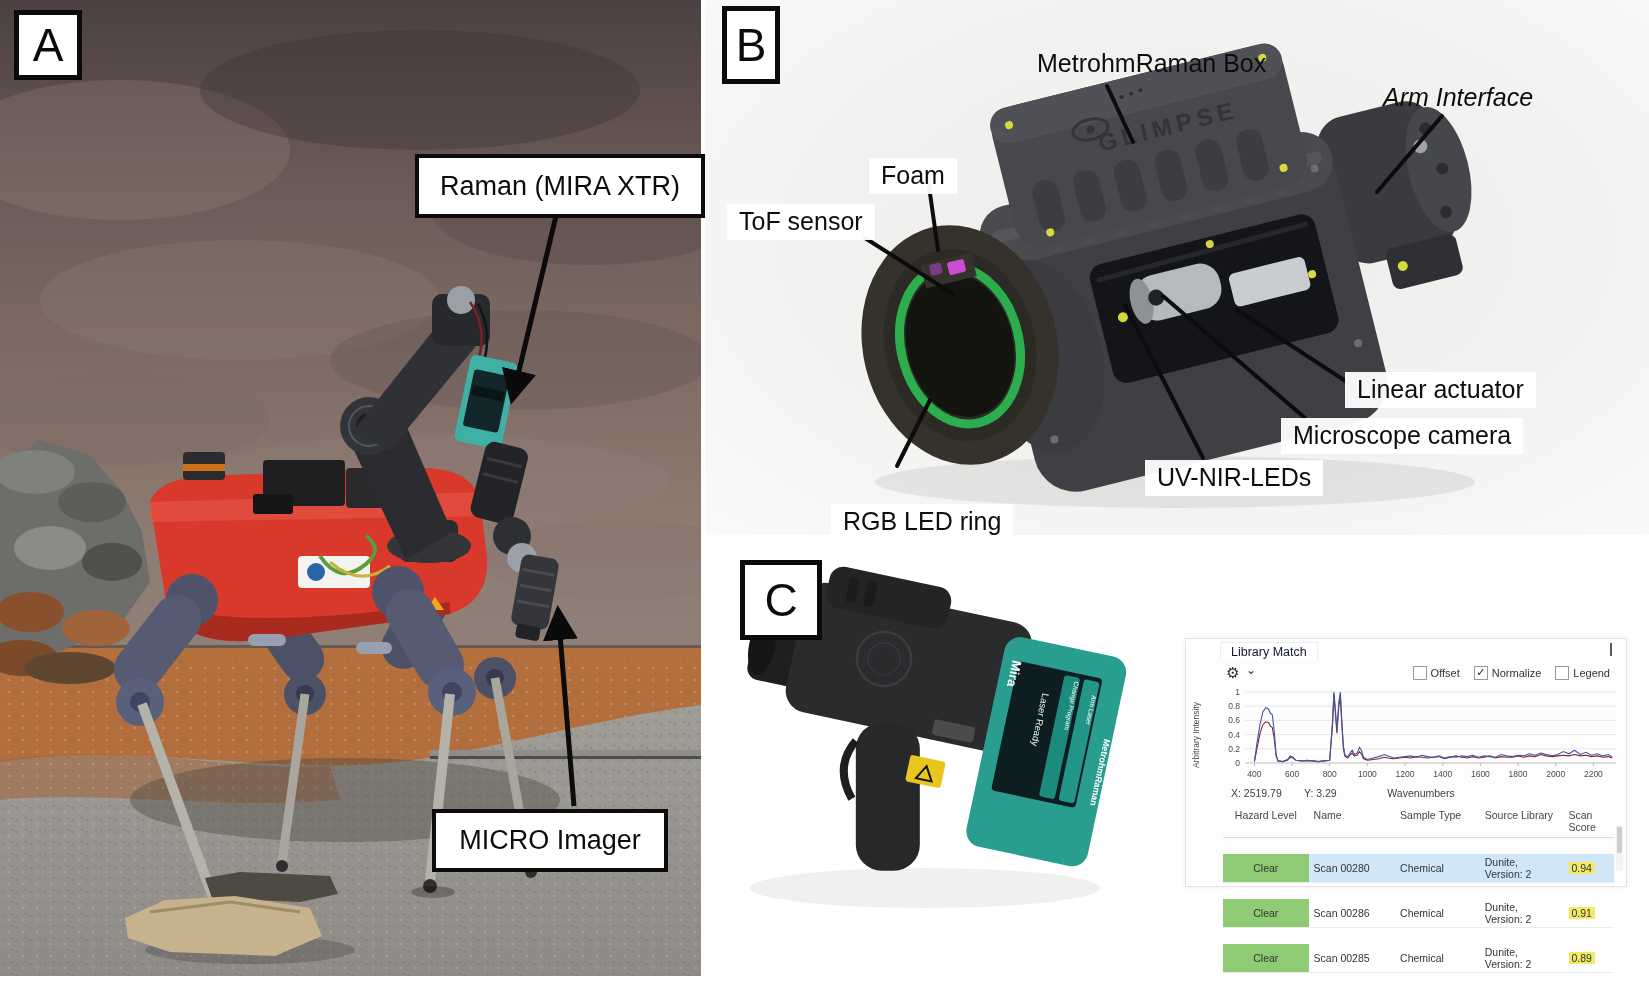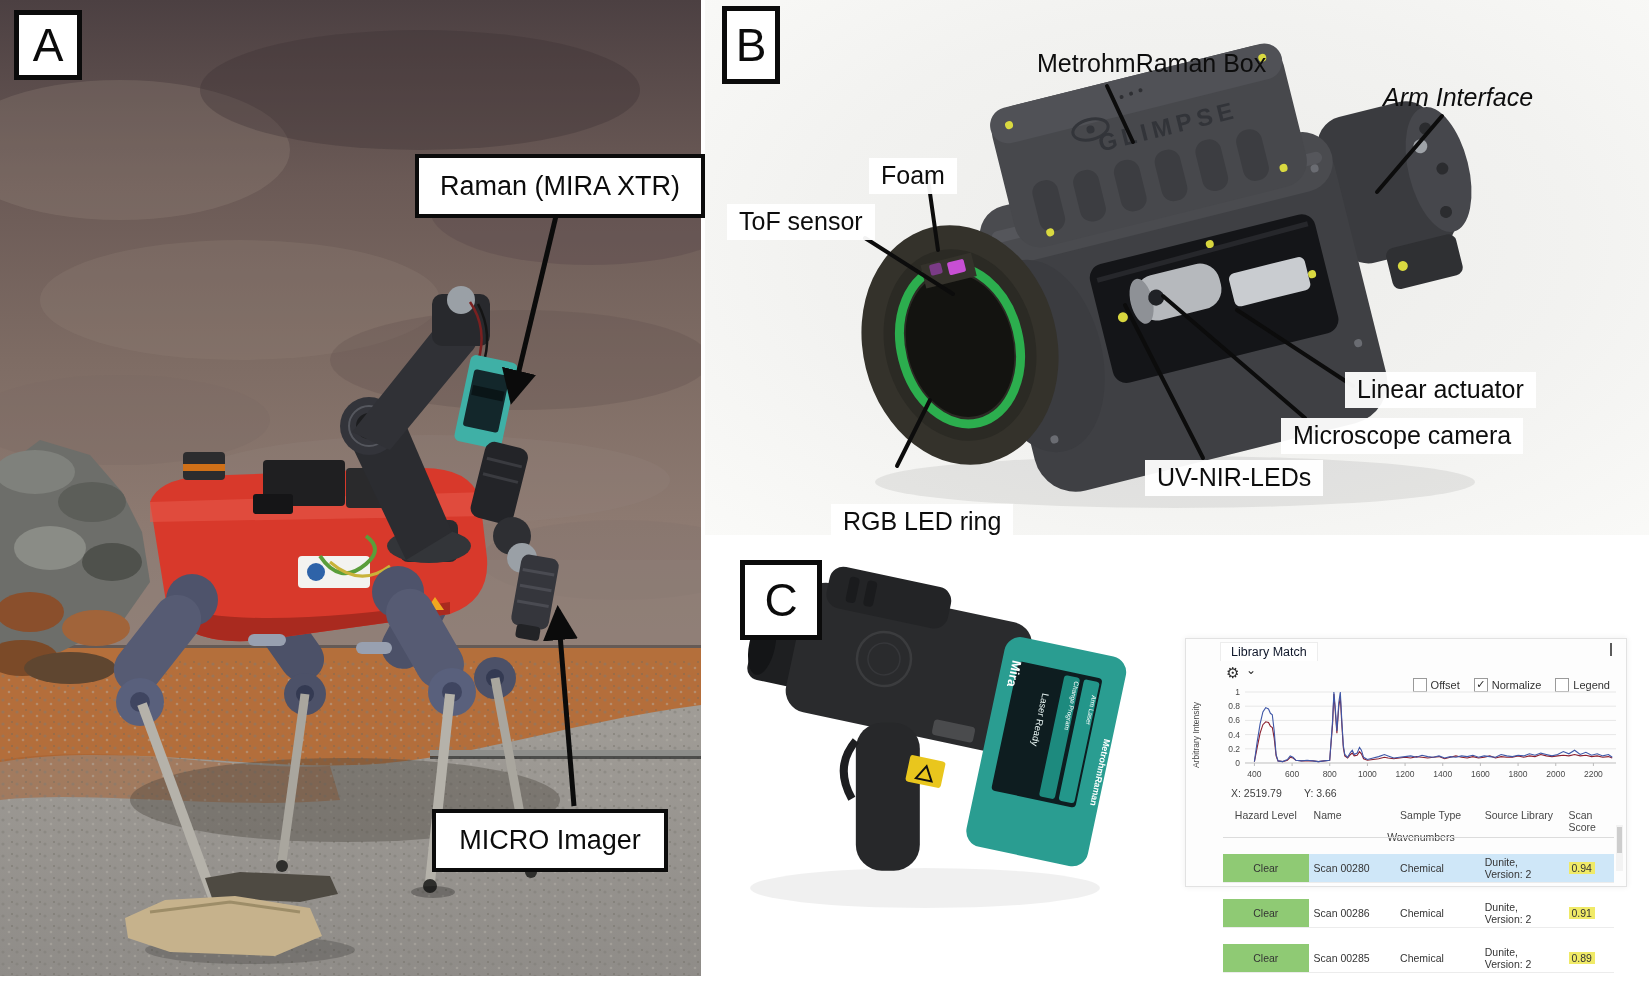--- a/index.html
+++ b/index.html
@@ -17,28 +17,28 @@
   .chip{background:rgba(255,255,255,.95);padding:4px 12px;}
   
   .sw{position:absolute;left:480px;top:103px;width:440px;height:247px;background:#fdfdfd;
       border:1px solid #e2e2e2;box-shadow:0 0 6px rgba(0,0,0,.07);font-size:11px;color:#3c3c3c;z-index:15;}
   .sw-tab{position:absolute;left:34px;top:3px;padding:2px 10px;background:#fff;font-size:12.5px;color:#0f172a;
           border:1px solid #ededed;border-bottom:none;}
   .sw-toolbar{position:absolute;left:0;top:23px;width:100%;height:24px;}
   .gear{position:absolute;left:40px;top:2px;font-size:15px;color:#2b2b2b;cursor:default;}
   .chev{position:absolute;left:60px;top:1px;font-size:12px;color:#2b2b2b;}
   .cbs{position:absolute;right:16px;top:4px;display:flex;gap:14px;align-items:center;}
-  .cb{display:flex;align-items:center;gap:4px;font-size:11px;color:#333;margin-top:12px;}
+  .cb{display:flex;align-items:center;gap:4px;font-size:11px;color:#333;}
   .cb .box{display:inline-flex;width:12px;height:12px;border:1px solid #9a9a9a;background:#fff;
            align-items:center;justify-content:center;font-size:11px;color:#222;}
   .cb .box.checked::after{content:"✓";margin-top:-1px;}
   #spectrum-svg{position:absolute;left:2px;top:48px;}
   .sw-status{position:absolute;left:0;top:148px;width:100%;height:15px;font-size:10.5px;color:#3f3f3f;}
   .sw-status .sx{position:absolute;left:45px;} .sw-status .sy{position:absolute;left:118px;}
-  .sw-status .sxl{position:absolute;left:160px;width:150px;text-align:center;margin-top:44px;}
+  .sw-status .sxl{position:absolute;left:160px;width:150px;text-align:center;}
   .sw-mark{position:absolute;right:14px;top:4px;width:2px;height:13px;background:#5a5a5a;}
   
   .sw-table{position:absolute;left:37px;top:166px;width:391px;font-size:10.5px;color:#343434;}
   .thead,.trow{display:flex;align-items:stretch;}
   .thead>span{padding:4px 5px;color:#474747;border-bottom:1px solid #dcdcdc;}
   .trow>span{padding:2px 5px;border-bottom:1px solid #ececec;display:flex;align-items:center;margin-top:16px;}
   .c1{width:84px;justify-content:center;text-align:center;}
   .c2{width:85px;} .c3{width:83px;} .c4{width:82px;} .c5{width:45px;}
   .badge{background:#8fca74;}
   .trow.sel>span:not(.badge){background:#cfe7f8;}
@@ -425,21 +425,21 @@
           <line x1="367.73604060913704" y1="76" x2="367.73604060913704" y2="79" stroke="#bbb" stroke-width="1"></line>
           <text class="tick" x="367.73604060913704" y="90" text-anchor="middle">2000</text>
           <line x1="405.4010152284264" y1="76" x2="405.4010152284264" y2="79" stroke="#bbb" stroke-width="1"></line>
           <text class="tick" x="405.4010152284264" y="90" text-anchor="middle">2200</text>
           <polyline points="66.4,74.6 69.2,60.4 72.1,46.2 74.9,37.7 77.7,34.8 80.5,35.5 82.4,39.1 84.3,40.5 86.2,51.2 88.1,68.9 90.0,73.9 94.7,74.6 99.4,73.2 102.2,70.3 105.0,71.0 107.8,73.2 113.5,73.9 119.1,73.9 124.8,73.9 130.4,74.6 136.1,73.9 141.7,73.2 144.6,36.9 145.9,7.1 147.4,26.3 148.9,46.2 150.8,19.2 152.3,10.0 153.8,36.9 155.3,60.4 156.8,68.9 159.6,71.0 162.5,67.5 164.3,66.1 166.2,68.9 169.1,68.2 171.5,64.6 173.4,66.8 175.6,71.7 179.4,73.2 185.1,72.5 190.7,71.7 196.4,70.3 200.1,71.0 205.8,71.7 211.4,71.0 217.1,70.3 222.7,71.0 228.4,69.6 234.0,70.3 239.7,71.0 245.3,70.3 251.0,69.6 256.6,71.7 262.3,70.3 267.9,68.9 273.6,70.3 279.2,71.0 284.9,69.6 290.5,71.0 296.2,70.3 301.8,68.9 307.5,71.0 313.1,69.6 318.8,70.3 324.4,70.3 330.1,68.9 335.7,70.3 341.4,68.9 347.0,69.6 352.7,67.5 358.3,68.9 364.0,69.6 369.6,68.9 375.3,68.2 380.9,68.9 386.6,67.5 392.2,68.9 397.9,68.2 403.5,69.6 409.2,68.9 414.8,70.3 420.5,69.6 424.2,71.0" fill="none" stroke="#8b1f2e" stroke-width="1.1"></polyline>
           <polyline points="66.4,74.6 69.2,54.7 72.1,36.9 74.9,24.9 77.7,20.6 80.5,22.0 82.4,26.3 84.3,27.7 86.2,44.0 88.1,67.5 90.0,73.9 94.7,74.6 99.4,72.5 102.2,68.9 105.0,70.3 107.8,73.2 113.5,73.9 119.1,73.2 124.8,73.9 130.4,74.6 136.1,73.9 141.7,73.2 144.6,33.4 145.9,5.0 147.4,22.8 148.9,44.0 150.8,15.6 152.3,5.0 153.8,33.4 155.3,58.3 156.8,67.5 159.6,70.3 162.5,65.3 164.3,63.2 166.2,67.5 169.1,66.1 171.5,60.4 173.4,63.2 175.6,70.3 179.4,72.5 185.1,71.0 190.7,69.6 196.4,67.5 200.1,68.9 205.8,71.0 211.4,70.3 217.1,69.6 222.7,68.9 228.4,70.3 234.0,68.2 239.7,69.6 245.3,70.3 251.0,68.9 256.6,71.0 262.3,69.6 267.9,70.3 273.6,68.9 279.2,69.6 284.9,68.2 290.5,70.3 296.2,68.9 301.8,69.6 307.5,70.3 313.1,67.5 318.8,68.9 324.4,69.6 330.1,68.2 335.7,68.9 341.4,66.8 347.0,68.2 352.7,66.1 358.3,67.5 364.0,68.9 369.6,67.5 375.3,64.6 380.9,66.8 386.6,63.2 392.2,67.5 397.9,65.3 403.5,68.2 409.2,66.8 414.8,68.9 420.5,67.5 424.2,70.3" fill="none" stroke="#3f57a7" stroke-width="1.1"></polyline>
           <text class="tick" transform="rotate(-90 11 48)" x="11" y="48" text-anchor="middle">Arbitrary Intensity</text>
         </svg>
       <div class="sw-status">
         <span class="sx">X: 2519.79</span>
-        <span class="sy">Y: 3.66</span>
+        <span class="sy">Y: 3.29</span>
         <span class="sxl">Wavenumbers</span>
       </div>
       <div class="sw-table">
         <div class="thead">
           <span class="c1">Hazard Level</span>
           <span class="c2">Name</span>
           <span class="c3">Sample Type</span>
           <span class="c4">Source Library</span>
           <span class="c5">Scan Score</span>
         </div>

